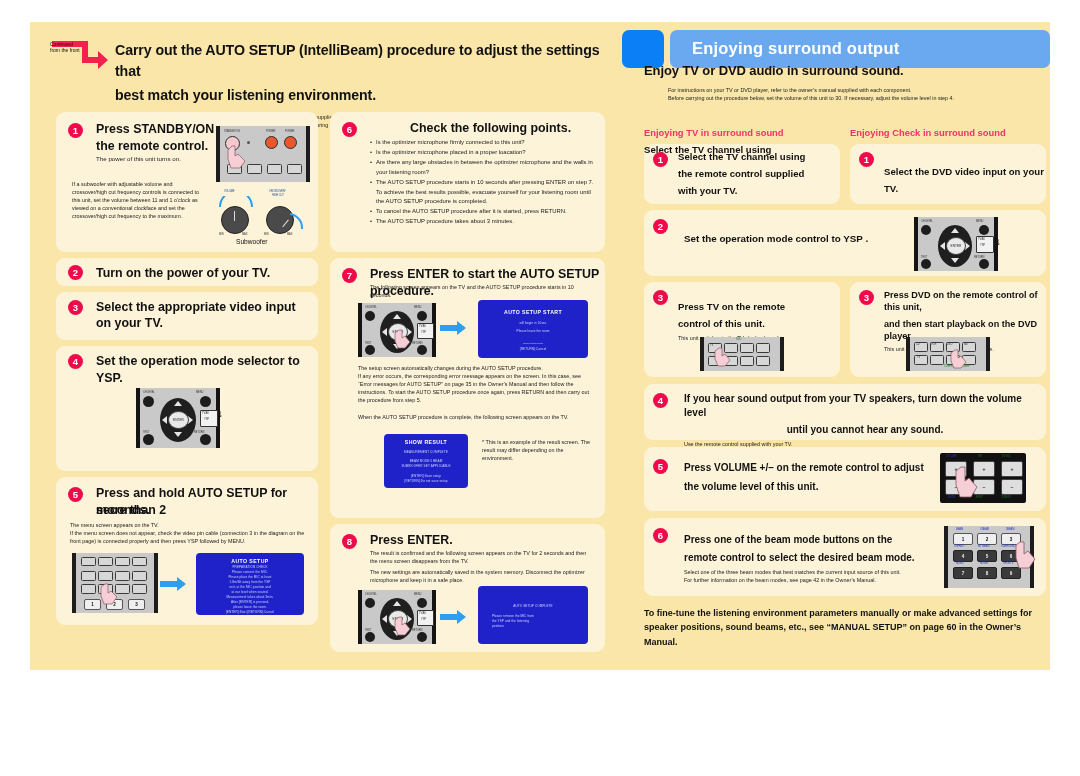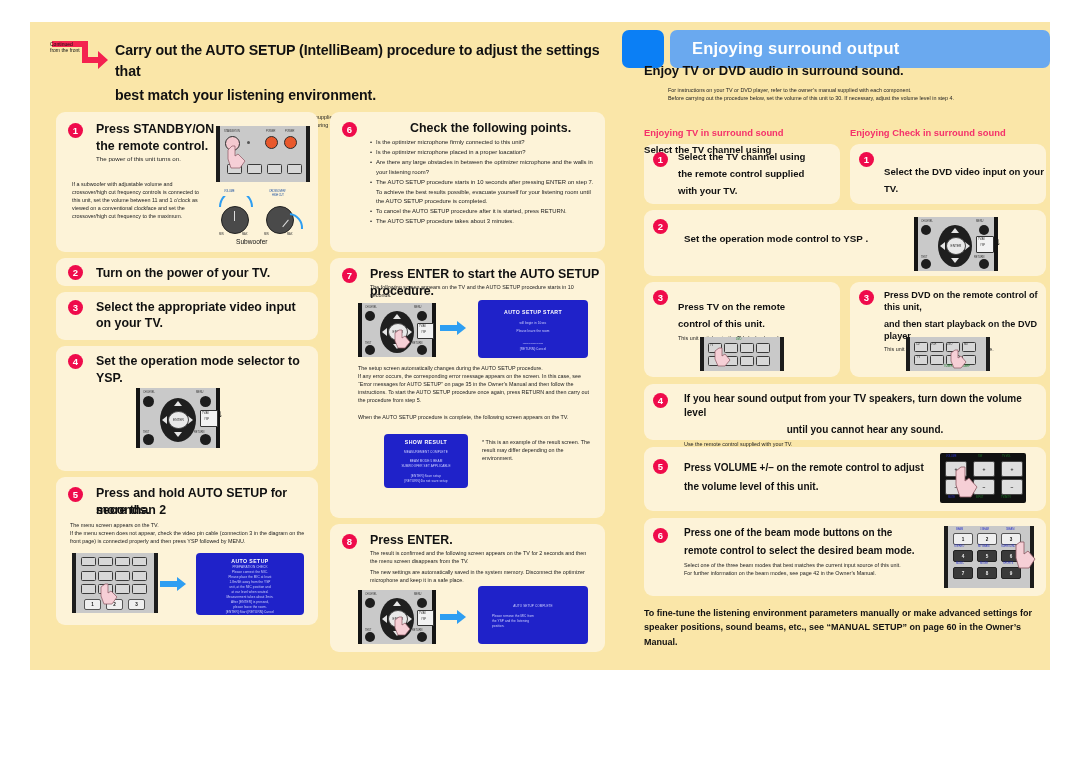--- a/index.html
+++ b/index.html
@@ -483,21 +483,21 @@
         <div class="lbl-tiny-g" style="left:61px;top:43px;">TV/IN/TV</div>
         <svg class="hand" style="left:14px;top:12px;" width="26" height="34" viewBox="0 0 26 34">
           <path d="M7 2 L11 2 L11 16 L15 13 L23 22 L17 32 L6 32 L2 20 L2 6 Z" fill="#f6cfd6" stroke="#8a5560" stroke-width="0.8"></path>
         </svg>
       </div>
     </div>
 
     <div class="card" style="left:22px;top:496px;width:402px;height:78px;">
       <div class="num" style="left:9px;top:10px;">6</div>
       <div style="position:absolute;left:40px;top:8px;">
-        <div class="h2" style="font-size:10px;">Press one of the beam mode buttons on the</div>
+        <div class="h2" style="font-size:10px;margin-top:7px;">Press one of the beam mode buttons on the</div>
         <div class="h2" style="font-size:10px;margin-top:4px;">remote control to select the desired beam mode.</div>
         <div class="body-xs" style="margin-top:4px;width:255px;white-space:pre-line;">Select one of the three beam modes that best matches the current input source of this unit.
 For further information on the beam modes, see page 42 in the Owner’s Manual.</div>
       </div>
       <div class="remote" style="left:300px;top:8px;width:82px;height:62px;">
         <div class="lbl-tiny-b" style="left:8px;top:2px;">BEAM</div>
         <div class="lbl-tiny-b" style="left:32px;top:2px;">3 BEAM</div>
         <div class="lbl-tiny-b" style="left:58px;top:2px;">5BEAM</div>
         <div class="numbtn" style="left:5px;top:7px;width:18px;height:10px;">1</div>
         <div class="numbtn" style="left:29px;top:7px;width:18px;height:10px;">2</div>

